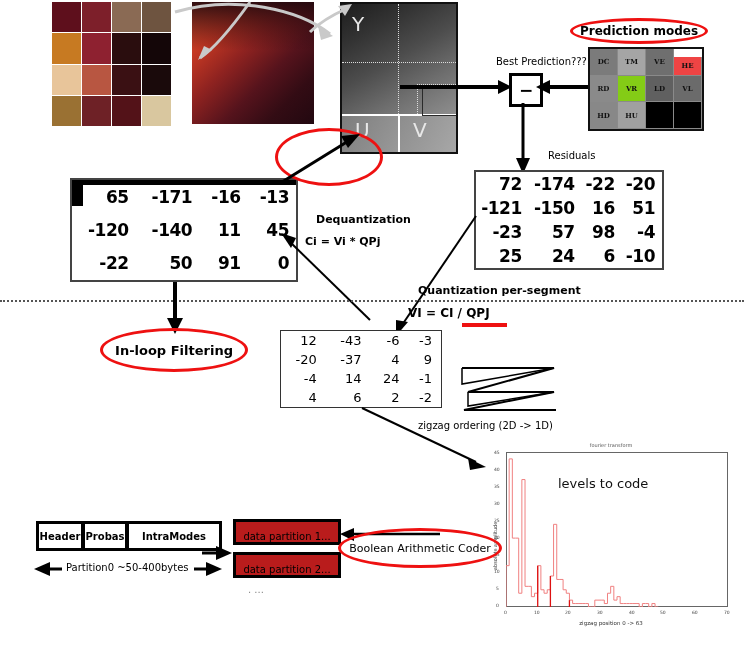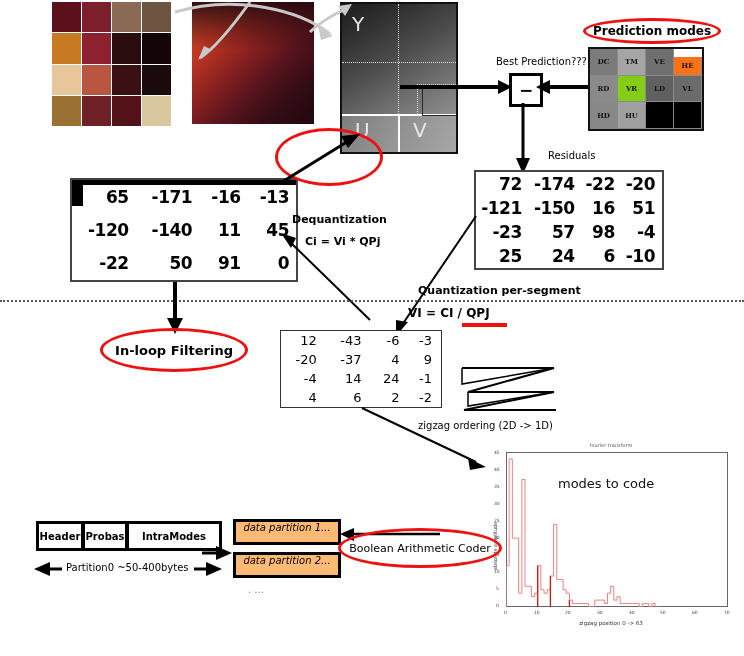--- a/index.html
+++ b/index.html
@@ -21,21 +21,21 @@
 
   
   .ell{position:absolute;border:3px solid #ee1111;border-radius:50%;box-sizing:border-box;
        display:flex;align-items:center;justify-content:center;background:transparent;}
   .ell span{font-size:12px;font-weight:bold;color:#000;}
 
   
   .pbox{position:absolute;border:3px solid #000;box-sizing:border-box;display:flex;
         align-items:center;justify-content:center;font-size:10px;font-weight:bold;color:#000;}
   .pbox-o{position:absolute;border:3px solid #000;box-sizing:border-box;display:flex;
-        align-items:flex-start;justify-content:center;font-size:10px;background:#fdba74;color:#000;font-style:italic;}
+        align-items:flex-end;justify-content:center;font-size:10px;background:#b91c1c;color:#000;}
 
   
   .photo{position:absolute;overflow:hidden;}
   .grid4{position:absolute;display:grid;grid-template-columns:repeat(4,1fr);grid-template-rows:repeat(4,1fr);}
   .grid4 > div{border-right:1.5px solid #fff;border-bottom:1.5px solid #fff;}
 
   .pm-grid{position:absolute;display:grid;grid-template-columns:repeat(4,1fr);
            grid-template-rows:repeat(3,1fr);border:2px solid #111;box-sizing:border-box;}
   .pm-cell{display:flex;align-items:center;justify-content:center;font-size:7px;
            font-family:"DejaVu Serif","Liberation Serif",serif;font-weight:bold;color:#111;
@@ -102,35 +102,35 @@
 
 <svg class="abs" style="left:0;top:0;width:744px;height:200px;">
   <path d="M175,12 C235,-6 300,10 330,34" stroke="#c9c9c9" stroke-width="3" fill="none"></path>
   <polygon points="333,36 318,26 321,40" fill="#c9c9c9"></polygon>
   <path d="M250,2 C230,30 215,48 200,58" stroke="#c9c9c9" stroke-width="3" fill="none"></path>
   <polygon points="198,60 212,50 204,46" fill="#c9c9c9"></polygon>
   <path d="M348,8 C330,16 318,24 310,32" stroke="#c9c9c9" stroke-width="3" fill="none"></path>
   <polygon points="352,4 338,6 345,16" fill="#c9c9c9"></polygon>
 </svg>
 
-<div class="ell" style="left:583px;top:18px;width:138px;height:26px;">
+<div class="ell" style="left:570px;top:18px;width:138px;height:26px;">
   <span>Prediction modes</span>
 </div>
 
 <div class="pm-grid" style="left:588px;top:47px;width:116px;height:84px;">
   <div class="pm-cell" style="background:#7b7b7b;">
       <span>DC</span>
     </div>
   <div class="pm-cell" style="background:#a5a5a5;">
       <span>TM</span>
     </div>
   <div class="pm-cell" style="background:#6f6f6f;">
       <span>VE</span>
     </div>
-  <div class="pm-cell" style="background:#f97316;margin-top:8px;">
+  <div class="pm-cell" style="background:#ef4444;margin-top:8px;">
       <span>HE</span>
     </div>
   <div class="pm-cell" style="background:#8a8a8a;">
       <span>RD</span>
     </div>
   <div class="pm-cell" style="background:#84cc16;">
       <span>VR</span>
     </div>
   <div class="pm-cell" style="background:#606060;">
       <span>LD</span>
@@ -222,21 +222,21 @@
     <tr>
           <td>-22</td>
           <td>50</td>
           <td>91</td>
           <td>0</td>
         </tr>
   </tbody>
     </table>
 </div>
 
-<div class="lbl lbl-b" style="left:292px;top:213px;">Dequantization</div>
+<div class="lbl lbl-b" style="left:316px;top:213px;">Dequantization</div>
 <div class="lbl lbl-b" style="left:305px;top:235px;">Ci = Vi * QPj</div>
 
 <div class="ell" style="left:275px;top:128px;width:108px;height:58px;"></div>
 
 <svg class="abs" style="left:0;top:0;width:744px;height:330px;">
 
   <line x1="282" y1="182" x2="350" y2="140" stroke="#000" stroke-width="3"></line>
   <polygon points="360,134 341,136 348,148" fill="#000"></polygon>
 
   <line x1="370" y1="320" x2="288" y2="240" stroke="#000" stroke-width="2"></line>
@@ -325,21 +325,21 @@
   <div class="tick" style="left:79px;top:170px;">20</div>
   <div class="tick" style="left:111px;top:170px;">30</div>
   <div class="tick" style="left:143px;top:170px;">40</div>
   <div class="tick" style="left:174px;top:170px;">50</div>
   <div class="tick" style="left:206px;top:170px;">60</div>
   <div class="tick" style="left:238px;top:170px;">70</div>
 
   <div class="axis-x-lbl" style="top:180px;">zigzag position  0 -&gt; 63</div>
   <div class="axis-y-lbl" style="left:6px;top:130px;">absolute amplitude</div>
 
-  <div class="chart-note" style="left:72px;top:36px;">modes to code</div>
+  <div class="chart-note" style="left:72px;top:36px;">levels to code</div>
 
   <svg class="abs" style="left:20px;top:12px;width:222px;height:155px;" viewBox="0 0 222 155" preserveAspectRatio="none">
     <g id="series-light" stroke="#f08080" stroke-width="1" fill="none">
         <path d="M0.00,155.00 L0.00,113.67 L3.17,113.67 L3.17,6.89 L6.34,6.89 L6.34,86.11 L9.51,86.11 L9.51,86.11 L12.69,86.11 L12.69,141.22 L15.86,141.22 L15.86,27.56 L19.03,27.56 L19.03,134.33 L22.20,134.33 L22.20,134.33 L25.37,134.33 L25.37,144.67 L28.54,144.67 L28.54,141.22 L31.71,141.22 L31.71,113.67 L34.89,113.67 L34.89,137.78 L38.06,137.78 L38.06,141.22 L41.23,141.22 L41.23,137.78 L44.40,137.78 L44.40,124.00 L47.57,124.00 L47.57,72.33 L50.74,72.33 L50.74,127.44 L53.91,127.44 L53.91,127.44 L57.09,127.44 L57.09,137.78 L60.26,137.78 L60.26,141.22 L63.43,141.22 L63.43,148.11 L66.60,148.11 L66.60,151.56 L69.77,151.56 L69.77,151.56 L72.94,151.56 L72.94,151.56 L76.11,151.56 L76.11,151.56 L79.29,151.56 L79.29,151.56 L82.46,151.56 L82.46,155.00 L85.63,155.00 L85.63,155.00 L88.80,155.00 L88.80,148.11 L91.97,148.11 L91.97,148.11 L95.14,148.11 L95.14,148.11 L98.31,148.11 L98.31,151.56 L101.49,151.56 L101.49,141.22 L104.66,141.22 L104.66,134.33 L107.83,134.33 L107.83,148.11 L111.00,148.11 L111.00,144.67 L114.17,144.67 L114.17,151.56 L117.34,151.56 L117.34,151.56 L120.51,151.56 L120.51,151.56 L123.69,151.56 L123.69,151.56 L126.86,151.56 L126.86,151.56 L130.03,151.56 L130.03,151.56 L133.20,151.56 L133.20,155.00 L136.37,155.00 L136.37,151.56 L139.54,151.56 L139.54,151.56 L142.71,151.56 L142.71,155.00 L145.89,155.00 L145.89,151.56 L149.06,151.56 L149.06,155.00 L152.23,155.00" stroke="#f08080" stroke-width="1" fill="none"></path>
       </g>
     <g id="series-dark" stroke="#dd1111" stroke-width="1.1" fill="none">
         <line x1="31.71" y1="155.00" x2="31.71" y2="113.67" stroke="#dd1111" stroke-width="1.3"></line>
         <line x1="44.40" y1="155.00" x2="44.40" y2="124.00" stroke="#dd1111" stroke-width="1.3"></line>
         <line x1="63.43" y1="155.00" x2="63.43" y2="148.11" stroke="#dd1111" stroke-width="1.3"></line>
       </g>

